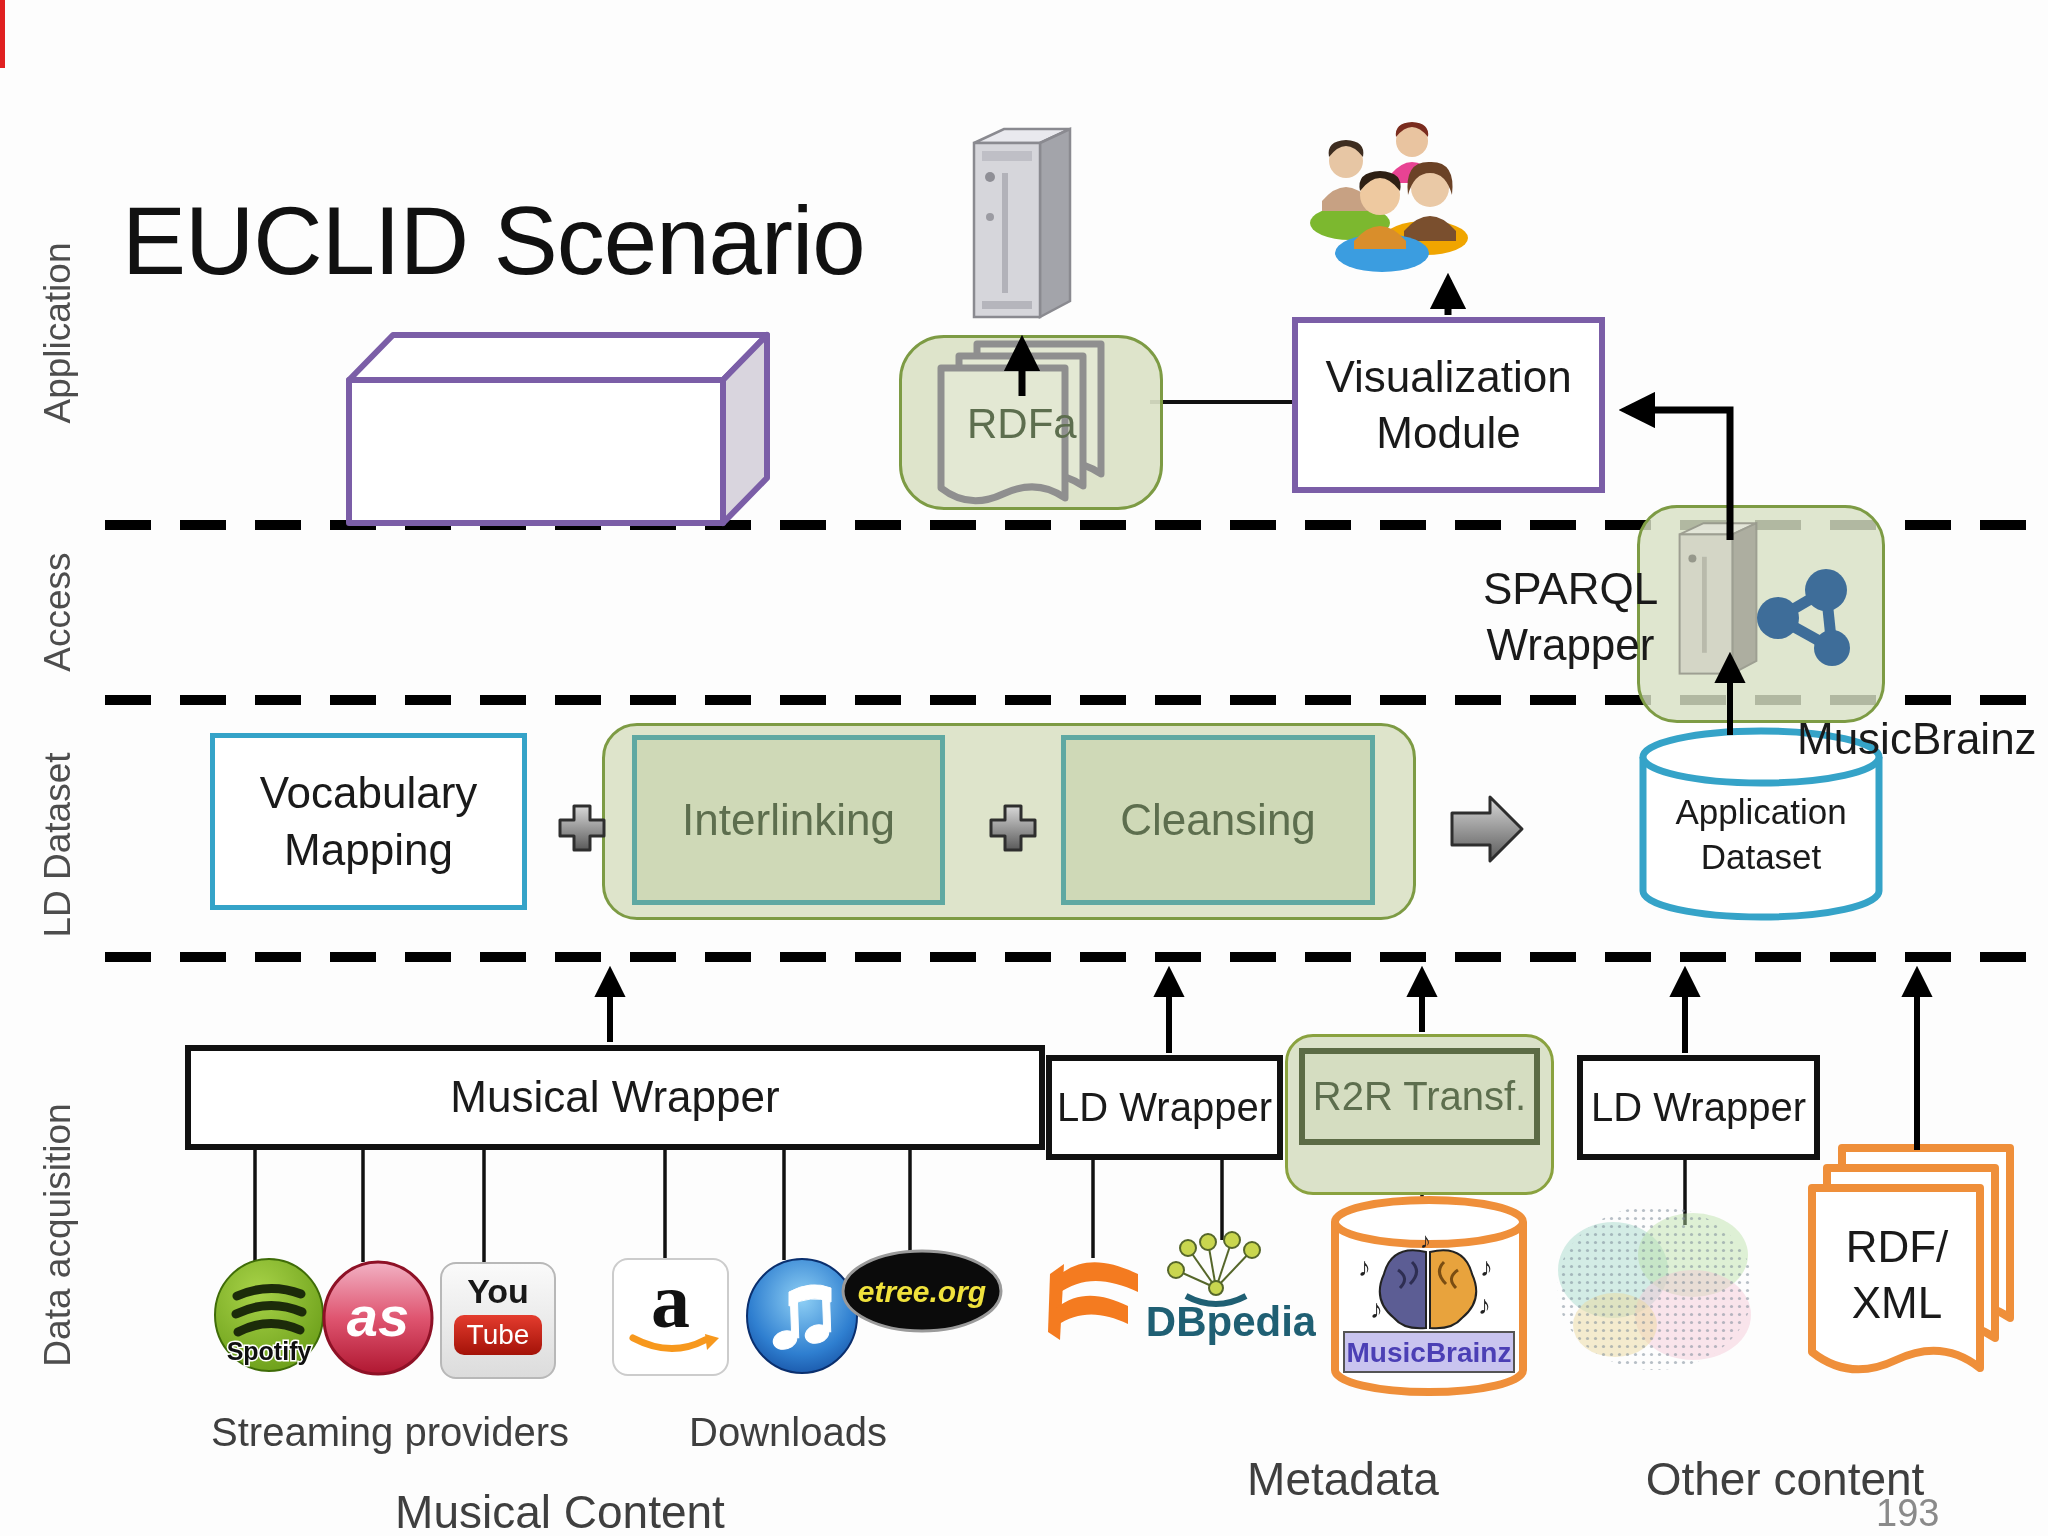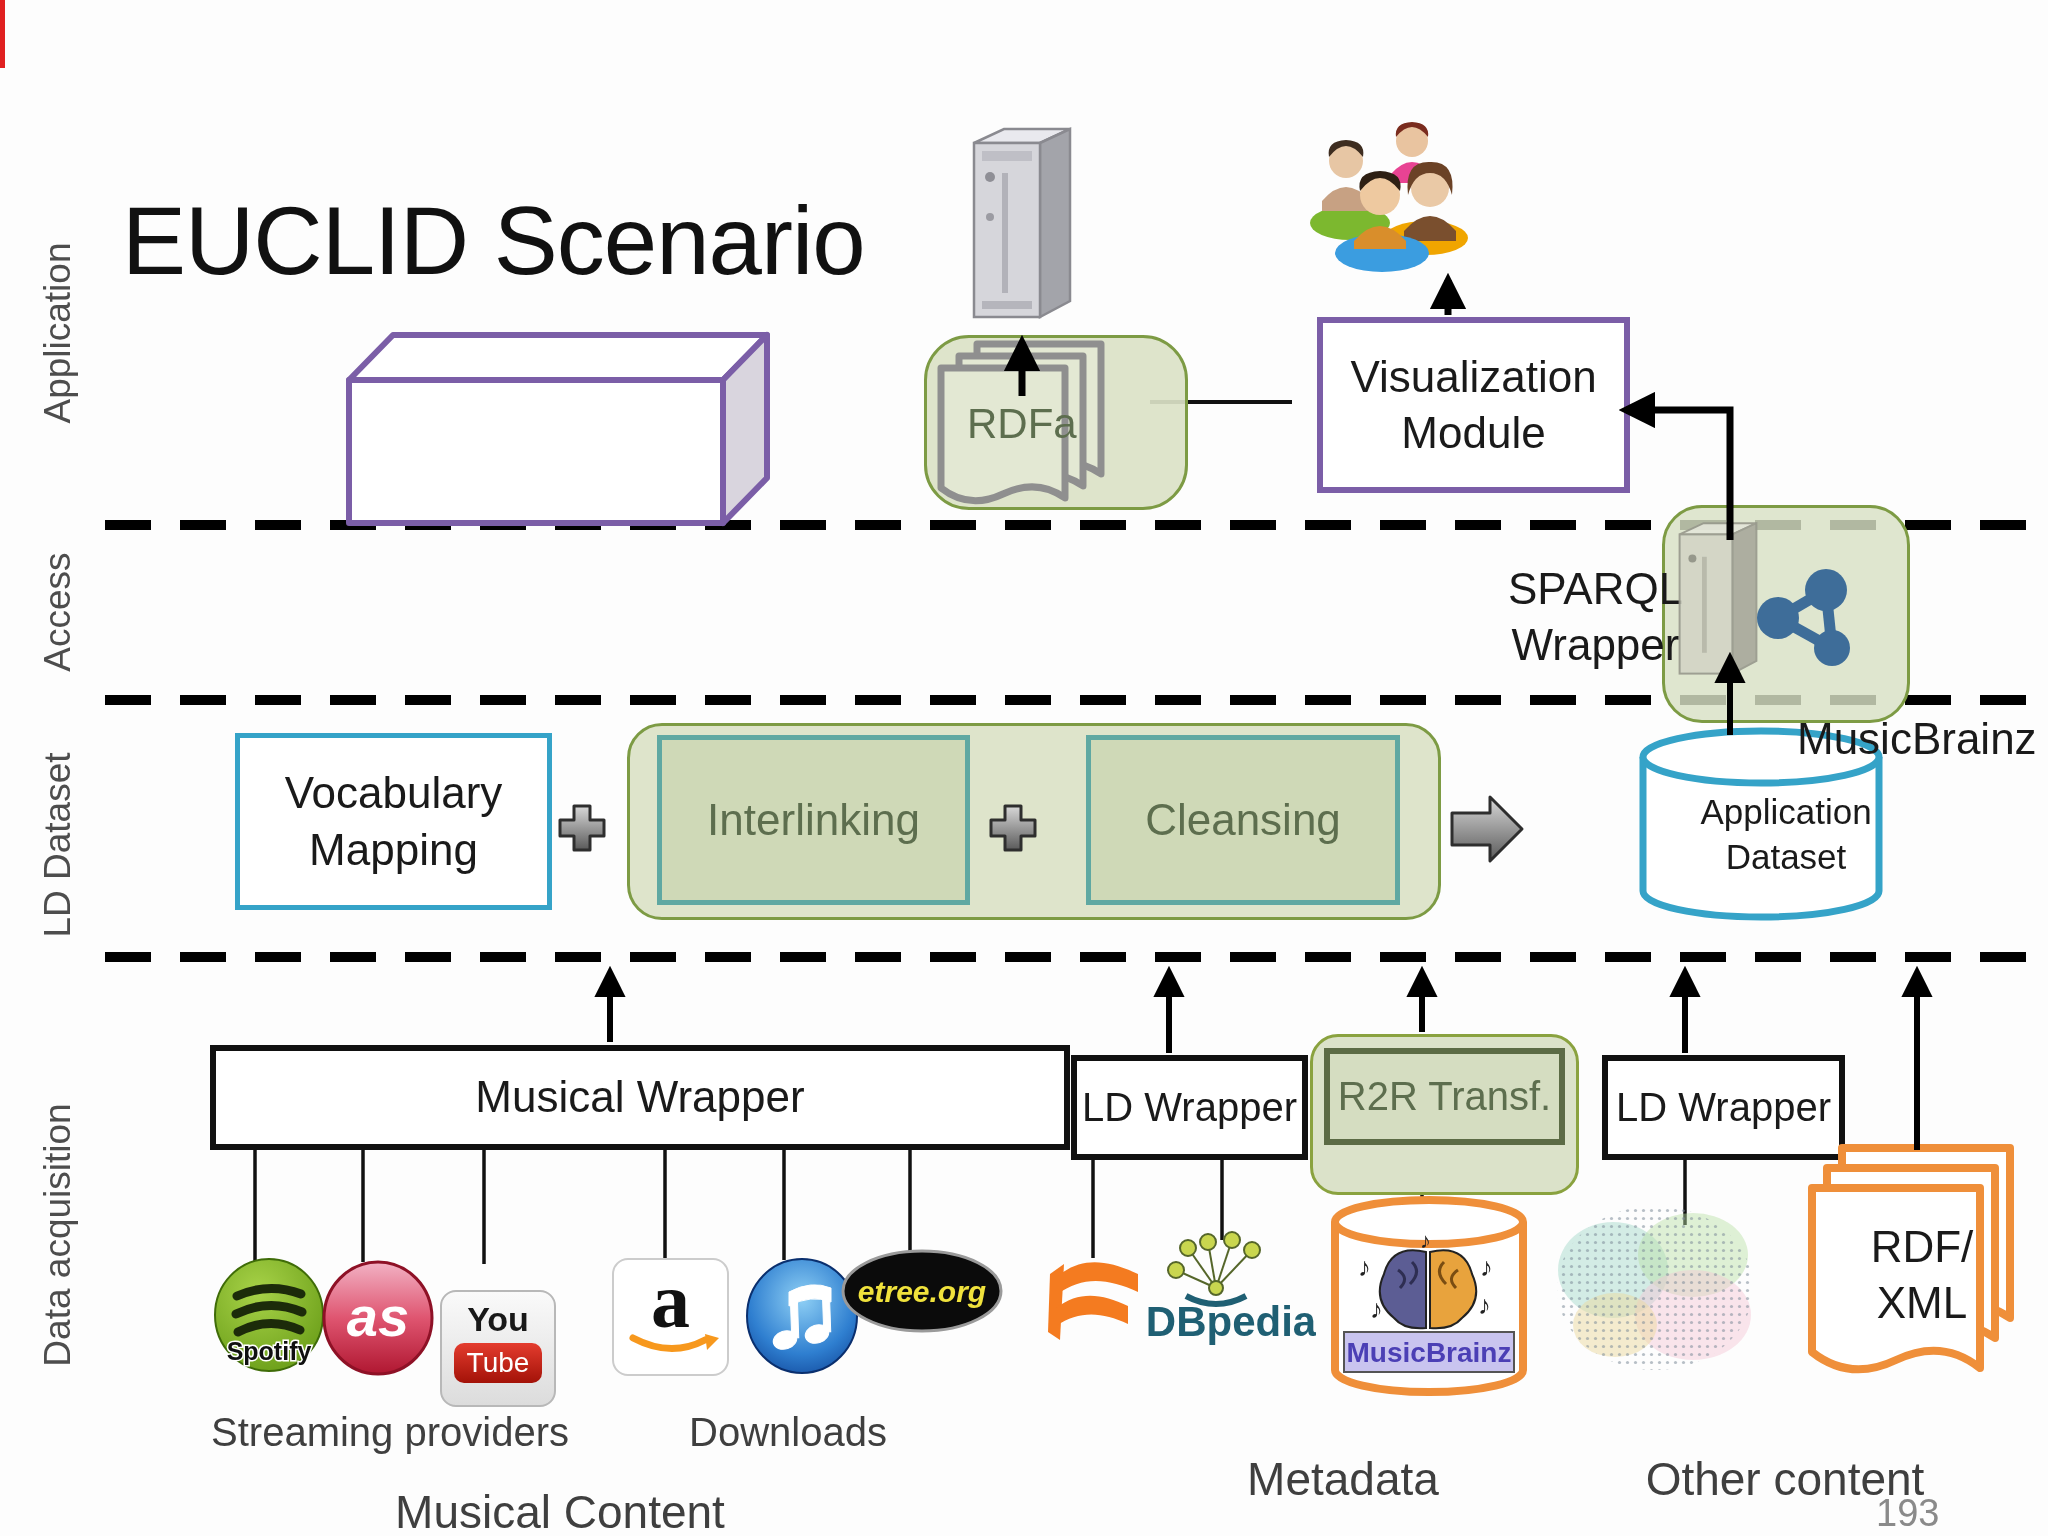--- a/index.html
+++ b/index.html
@@ -2,21 +2,21 @@
 <html><head>
 <meta charset="utf-8">
 <style>
   html,body{margin:0;padding:0;background:#ffffff;}
   #stage{position:relative;width:2048px;height:1536px;background:#fdfdfd;overflow:hidden;
          font-family:"Liberation Sans", sans-serif;color:#1a1a1a;}
   .abs{position:absolute;}
   svg.layer{position:absolute;left:0;top:0;width:2048px;height:1536px;}
   #svg-under{z-index:1;}
   .box{position:absolute;z-index:2;background:#fff;display:flex;flex-direction:column;
-       align-items:center;justify-content:center;text-align:center;box-sizing:border-box;line-height:1.28;margin-left:25px;}
+       align-items:center;justify-content:center;text-align:center;box-sizing:border-box;line-height:1.28;}
   .icon{position:absolute;z-index:3;}
   #svg-over{z-index:4;}
   .lbl{position:absolute;z-index:3;white-space:nowrap;}
   .lane-label{position:absolute;z-index:3;white-space:nowrap;font-size:37px;color:#4d4d4d;
               transform:translate(-50%,-50%) rotate(-90deg);}
   .purple-box{border:6px solid #7b5ea7;}
   .teal-box{border:5px solid #35a3c8;}
   .green-panel{background:rgba(219,226,199,0.92);border:3px solid #7d9b44;z-index:2;}
   .inner-green{background:#cfd9b7;border:5px solid #5fa8a2;color:#5d6e4e;}
   .black-box{border:6px solid #111;font-size:40px;}
@@ -216,21 +216,21 @@
       <stop offset="0" stop-color="#f2b2c4"></stop>
           <stop offset="0.5" stop-color="#df5570"></stop>
           <stop offset="1" stop-color="#b01731"></stop>
         </linearGradient>
       </defs>
     <ellipse cx="56" cy="58" rx="54" ry="56" fill="url(#lfg)" stroke="#8e1126" stroke-width="3"></ellipse>
     <text x="56" y="76" text-anchor="middle" font-size="56" font-style="italic" font-weight="bold" fill="#ffffff">as</text>
   </svg>
 
   <div class="logo" style="left:440px;top:1262px;width:112px;height:113px;border-radius:16px;
-       background:linear-gradient(#fafafa,#dcdcdc);border:2px solid #b8b8b8;text-align:center;margin-top:28px;">
+       background:linear-gradient(#fafafa,#dcdcdc);border:2px solid #b8b8b8;text-align:center;">
     <div style="font-size:34px;font-weight:bold;color:#181818;margin-top:8px;">You</div>
     <div style="width:88px;height:40px;margin:4px auto 0;border-radius:10px;background:linear-gradient(#e43c2e,#a31208);
          color:#fff;font-size:28px;font-weight:normal;line-height:40px;">Tube</div>
   </div>
 
   <div class="logo" style="left:612px;top:1258px;width:113px;height:114px;border-radius:16px;background:#ffffff;
        border:2px solid #cccccc;text-align:center;">
     <div style="font-size:78px;font-weight:bold;color:#111;line-height:78px;margin-top:2px;font-family:'Liberation Serif',serif;">a</div>
     <svg width="100" height="30" viewBox="0 0 100 30" style="margin-top:-8px;">
       <path d="M12,6 Q50,26 84,8" fill="none" stroke="#f7981d" stroke-width="7" stroke-linecap="round"></path>

